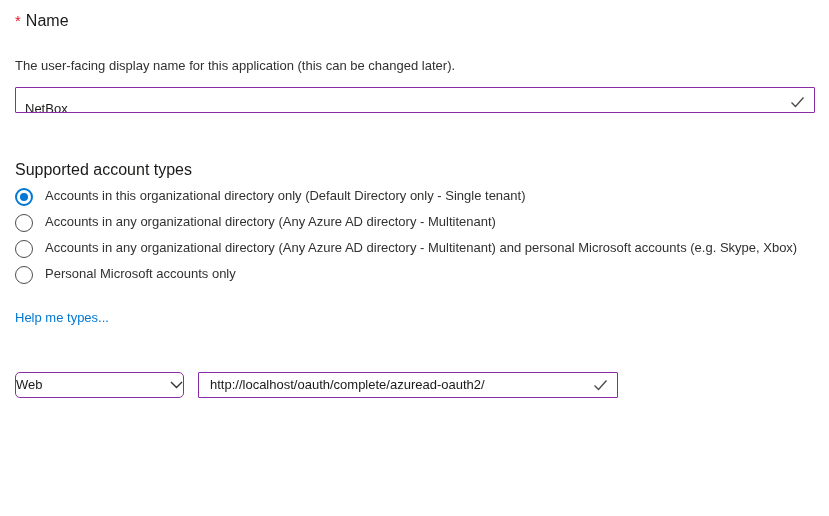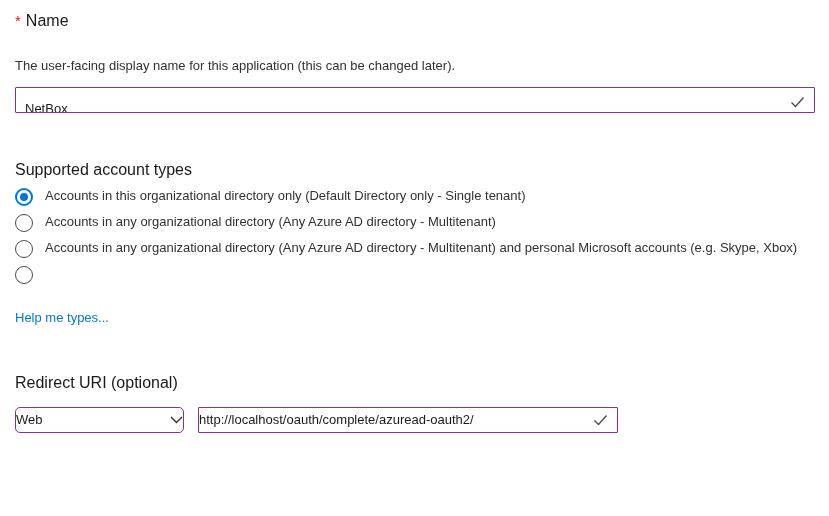--- a/index.html
+++ b/index.html
@@ -67,21 +67,21 @@
   .dropdown {
     width: 169px; height: 26px;
     border: 1.5px solid #8a2da5; border-radius: 5px; background: #fff;
     display: flex; align-items: center; justify-content: space-between;
     padding: 0 0; font-size: 13px; color: #1b1a19; cursor: pointer;
   }
   .uri-input-wrap { position: relative; width: 420px; }
   .uri-input-wrap input {
     width: 100%; height: 26px;
     border: 1.5px solid #8a2da5; border-radius: 1px;
-    padding: 0 28px 0 0;
+    padding: 0 28px 0 11px;
     font-size: 13px; font-family: inherit; color: #1b1a19;
     outline: none; background: #fff;
   }
   .chevron-icon { line-height: 0; }
 </style>
 </head>
 <body>
 
 <div class="page">
 
@@ -111,28 +111,28 @@
       <div class="radio-row">
         <span class="radio-circle"></span>
         <span class="radio-label">Accounts in any organizational directory (Any Azure AD directory - Multitenant)</span>
       </div>
       <div class="radio-row">
         <span class="radio-circle"></span>
         <span class="radio-label">Accounts in any organizational directory (Any Azure AD directory - Multitenant) and personal Microsoft accounts (e.g. Skype, Xbox)</span>
       </div>
       <div class="radio-row">
         <span class="radio-circle"></span>
+        <span class="radio-label">Personal Microsoft accounts only</span>
       </div>
     </div>
 
     <a class="help-link">Help me types...</a>
   </div>
 
   <div class="sec3">
-    <h2 class="section-title">Redirect URI (optional)</h2>
 
     <div class="uri-row">
       <div class="dropdown">
         <span>Web</span>
         <span class="chevron-icon">
           <svg width="13" height="8" viewBox="0 0 13 8">
             <path d="M1 1 L6.5 6.5 L12 1" fill="none" stroke="#323130" stroke-width="1.4"></path>
           </svg>
         </span>
       </div>

